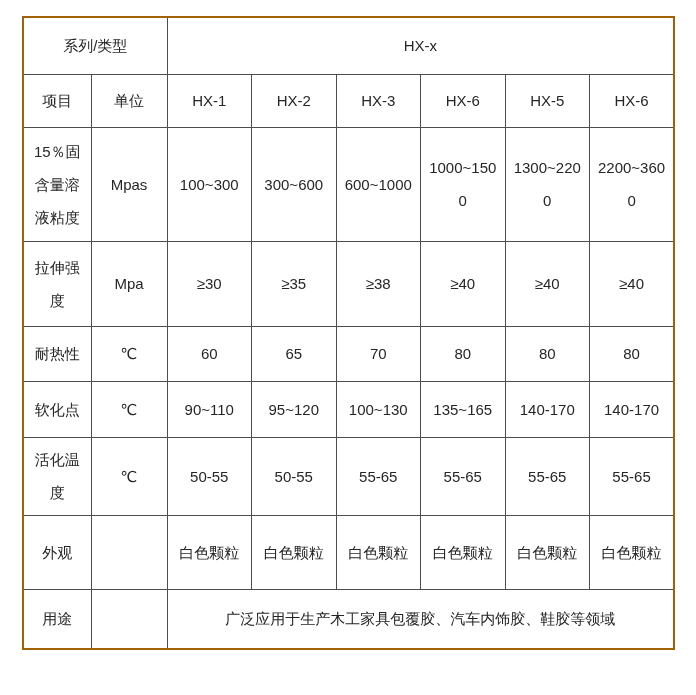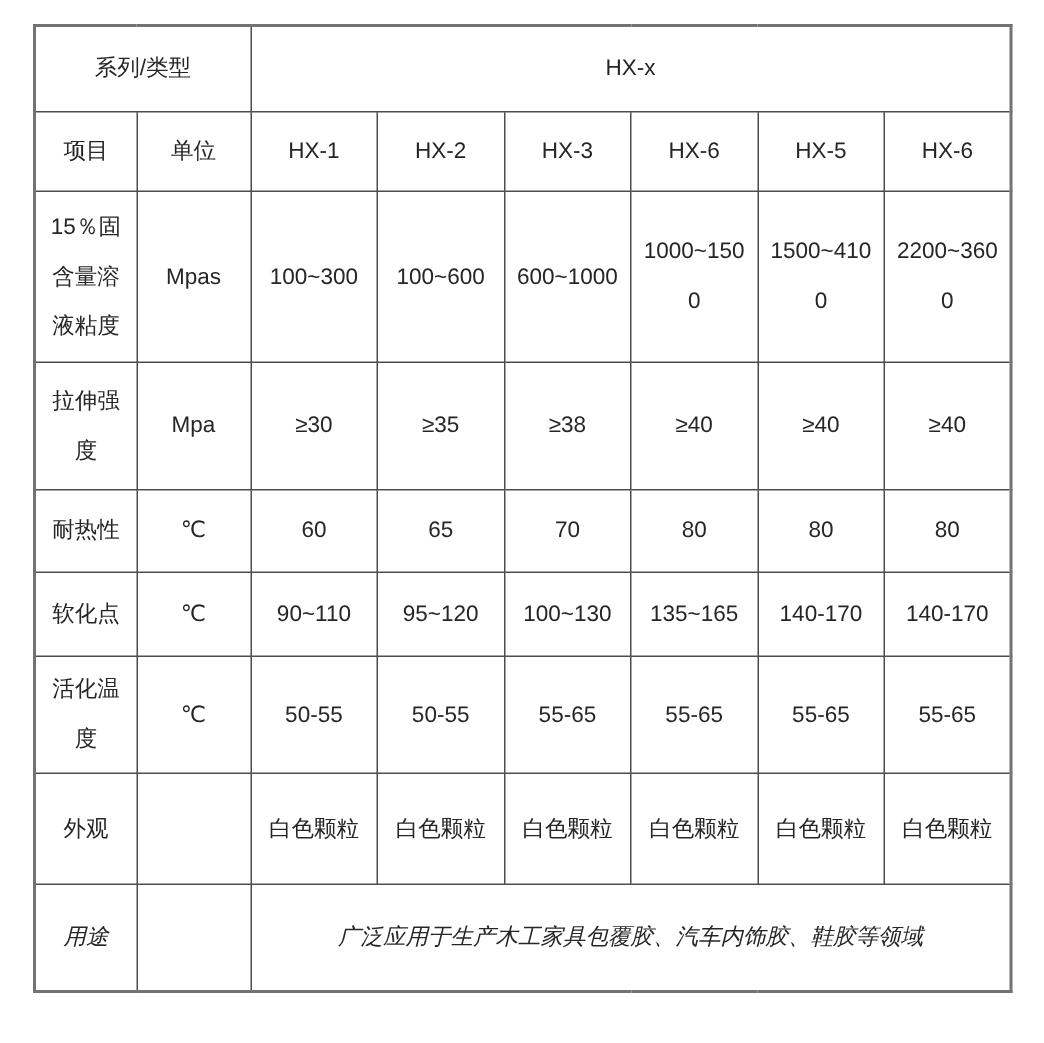--- a/index.html
+++ b/index.html
@@ -8,21 +8,21 @@
     background: #ffffff;
     width: 696px;
     height: 695px;
     font-family: "Liberation Sans", "DejaVu Sans", sans-serif;
   }
   .spec-table {
     border-collapse: collapse;
     table-layout: fixed;
     margin: 16px 0 0 22px;
     width: 651px;
-    border: 2px solid #737373;
+    border: 2px solid #a16207;
     background: #ffffff;
   }
   .spec-table td, .spec-table th {
     border: 1px solid #4d4d4d;
     text-align: center;
     vertical-align: middle;
     font-size: 15px;
     font-weight: normal;
     line-height: 2.2;
     color: #262626;
@@ -32,21 +32,21 @@
   }
   
   .r1 { height: 57px; }
   .r2 { height: 53px; padding-left: 36px; }
   .r3 { height: 114px; }
   .r4 { height: 85px; }
   .r5 { height: 55px; padding-left: 32px; }
   .r6 { height: 56px; }
   .r7 { height: 78px; padding-left: 20px; }
   .r8 { height: 74px; }
-  .r9 { height: 72px; font-style: italic; }
+  .r9 { height: 60px; }
 </style>
 </head>
 <body>
 
 <table class="spec-table">
   <colgroup>
     <col style="width:68px">
     <col style="width:76px">
     <col style="width:84.5px">
     <col style="width:84.5px">
@@ -67,24 +67,24 @@
       <td>HX-2</td>
       <td>HX-3</td>
       <td>HX-6</td>
       <td>HX-5</td>
       <td>HX-6</td>
     </tr>
     <tr class="r3">
       <td>15％固含量溶液粘度</td>
       <td>Mpas</td>
       <td>100~300</td>
-      <td>100~600</td>
+      <td>300~600</td>
       <td>600~1000</td>
       <td>1000~1500</td>
-      <td>1500~4100</td>
+      <td>1300~2200</td>
       <td>2200~3600</td>
     </tr>
     <tr class="r4">
       <td>拉伸强度</td>
       <td>Mpa</td>
       <td>≥30</td>
       <td>≥35</td>
       <td>≥38</td>
       <td>≥40</td>
       <td>≥40</td>

